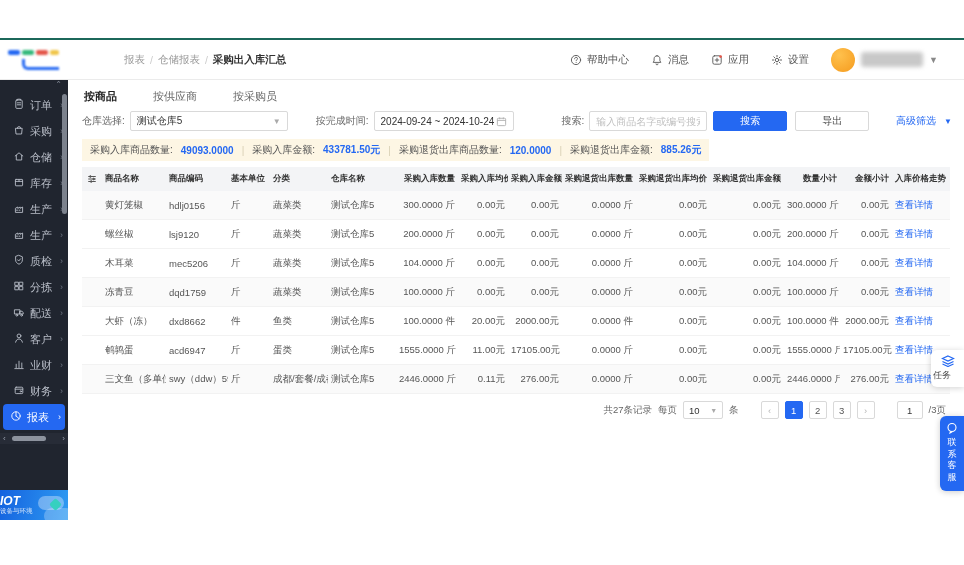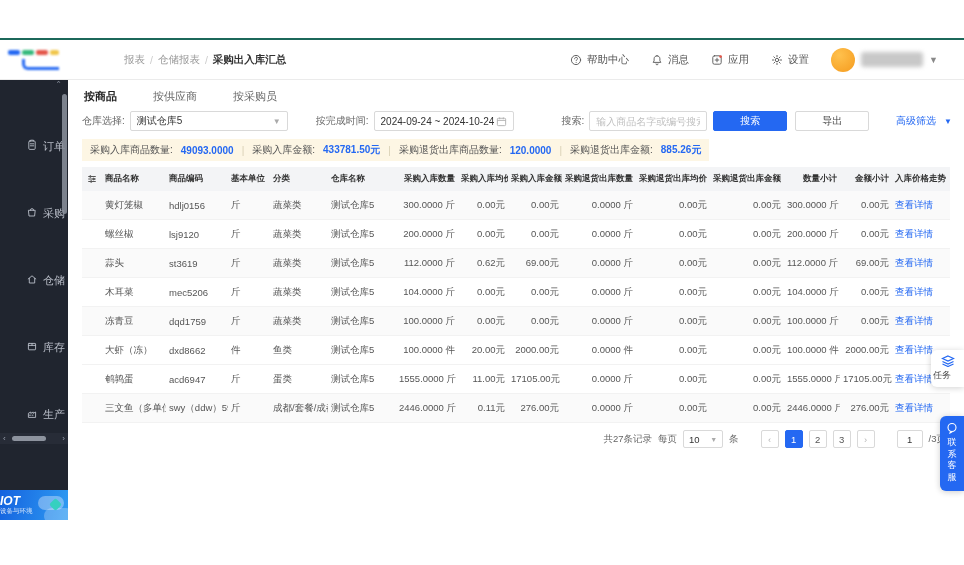--- a/index.html
+++ b/index.html
@@ -20,21 +20,21 @@
   .h-act{display:flex;align-items:center;gap:5px;font-size:10.5px;color:#555;cursor:pointer;}
   .h-act svg{display:block;}
   .user{display:flex;align-items:center;gap:6px;}
   .avatar{width:24px;height:24px;border-radius:50%;background:radial-gradient(circle at 35% 30%,#ffc14d,#f59b1e);}
   .uname{width:62px;height:15px;border-radius:3px;background:#c8c8c8;filter:blur(2px);}
   .u-caret{color:#888;font-size:9px;}
   
   .sidebar{position:absolute;left:0;top:80px;width:68px;height:440px;background:var(--sidebar-bg,#20252f);display:flex;flex-direction:column;box-sizing:border-box;}
   .side-scrollcaret{color:#7e8592;font-size:8px;text-align:right;padding:2px 6px 0 0;height:8px;line-height:6px;}
   .side-menu{flex:1;overflow:hidden;padding-top:2px;position:relative;}
-  .side-item{height:26px;display:flex;align-items:center;gap:5px;padding:0 5px 0 26px;color:#b9bec8;font-size:11px;cursor:pointer;margin-top:41px;}
+  .side-item{height:26px;display:flex;align-items:center;gap:5px;padding:0 5px 0 13px;color:#b9bec8;font-size:11px;cursor:pointer;}
   .side-item svg{flex:none;}
   .side-item .lbl{white-space:nowrap;letter-spacing:0;}
   .side-item .arr{margin-left:auto;color:#6d7482;font-size:9px;}
   .side-item.active{background:var(--accent,#2468f2);border-radius:4px;margin:0 3px;padding:0 4px 0 7px;color:#fff;}
   .side-item.active .arr{color:#fff;}
   .vscroll{position:absolute;right:1px;top:4px;width:5px;height:120px;background:#8d939e;border-radius:3px;opacity:.85;}
   .hscroll{height:11px;background:#272c37;display:flex;align-items:center;padding:0 3px;gap:2px;}
   .hscroll .harr{color:#98a0ad;font-size:8px;line-height:1;cursor:pointer;}
   .hscroll .track{flex:1;height:5px;position:relative;}
   .hscroll .thumb{position:absolute;left:4px;top:0;width:34px;height:5px;background:#8d939e;border-radius:3px;cursor:grab;}
@@ -429,37 +429,20 @@
             <td class="r">200.0000 斤</td>
             <td class="r">0.00元</td>
             <td class="r">0.00元</td>
             <td class="r">0.0000 斤</td>
             <td class="r">0.00元</td>
             <td class="r">0.00元</td>
             <td class="r">200.0000 斤</td>
             <td class="r">0.00元</td>
             <td><span class="link">查看详情</span></td>
           </tr>
-          <tr class="alt">
-            <td></td>
-            <td>蒜头</td>
-            <td>st3619</td>
-            <td>斤</td>
-            <td>蔬菜类</td>
-            <td>测试仓库5</td>
-            <td class="r">112.0000 斤</td>
-            <td class="r">0.62元</td>
-            <td class="r">69.00元</td>
-            <td class="r">0.0000 斤</td>
-            <td class="r">0.00元</td>
-            <td class="r">0.00元</td>
-            <td class="r">112.0000 斤</td>
-            <td class="r">69.00元</td>
-            <td><span class="link">查看详情</span></td>
-          </tr>
           <tr>
             <td></td>
             <td>木耳菜</td>
             <td>mec5206</td>
             <td>斤</td>
             <td>蔬菜类</td>
             <td>测试仓库5</td>
             <td class="r">104.0000 斤</td>
             <td class="r">0.00元</td>
             <td class="r">0.00元</td>

